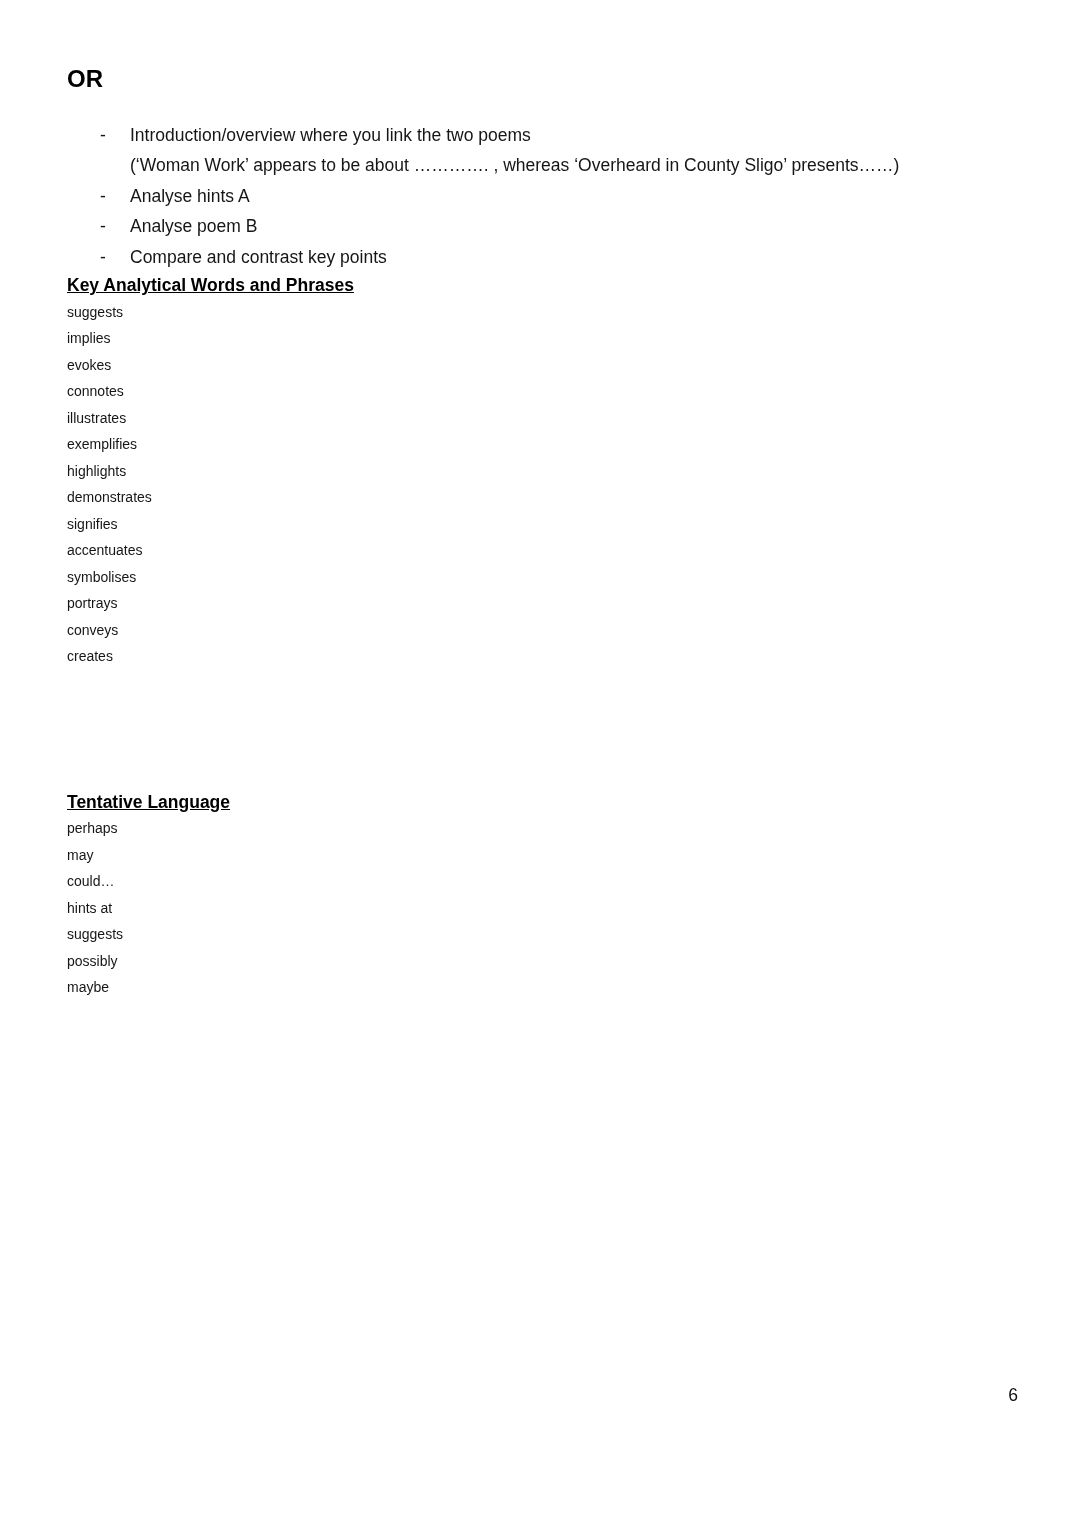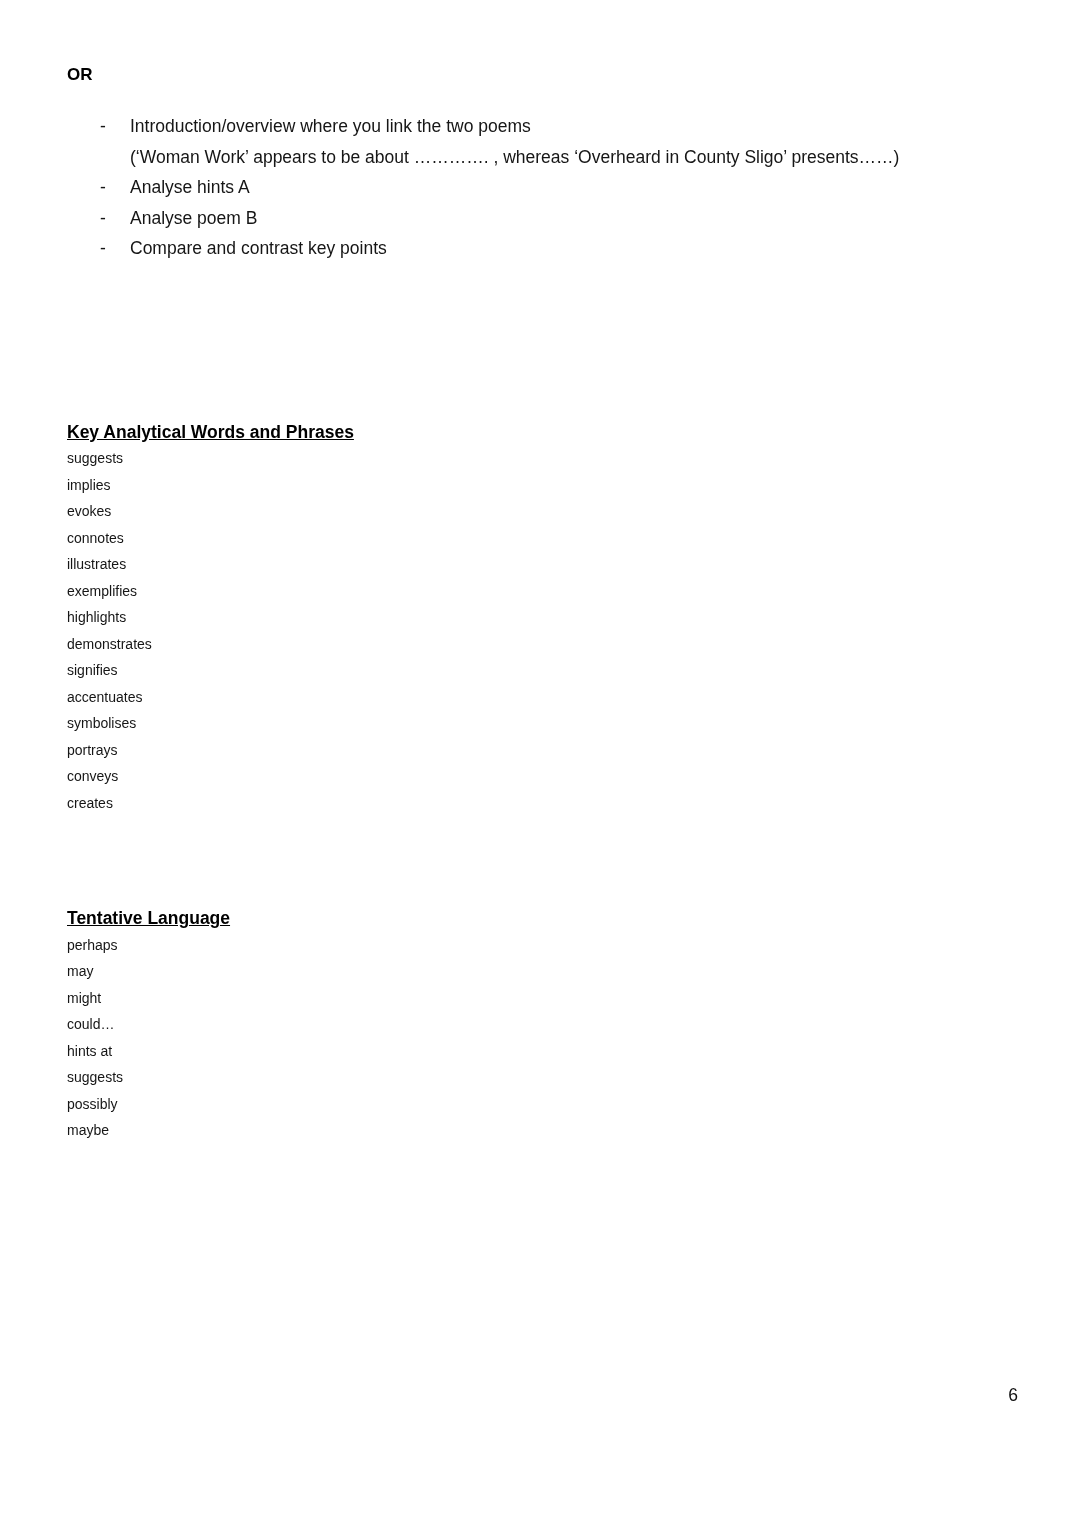--- a/index.html
+++ b/index.html
@@ -10,21 +10,21 @@
   }
   .page {
     position: relative;
     width: 1080px;
     height: 1528px;
     background: #ffffff;
     padding: 65px 60px 0 67px;
     overflow: hidden;
   }
   .or-heading {
-    font-size: 17px;
+    font-size: 24px;
     font-weight: bold;
     color: #000000;
     line-height: 1.2;
   }
   .bullets {
     margin-top: 26px;
     font-size: 17.5px;
     line-height: 30.5px;
   }
   .bullet-row {
@@ -43,22 +43,22 @@
     font-weight: bold;
     text-decoration: underline;
     line-height: 26.5px;
     color: #000000;
   }
   .word-list {
     font-size: 14px;
     line-height: 26.5px;
   }
   .word-list div { display: block; }
-  .analytical-section { margin-top: 155px; }
-  .tentative-section { margin-top: 89px; }
+  .analytical-section { }
+  .tentative-section { margin-top: 119px; }
   .page-number {
     position: absolute;
     top: 1385px;
     right: 62px;
     font-size: 17.5px;
     color: #111111;
   }
 </style>
 </head>
 <body>
@@ -105,21 +105,20 @@
       <div>conveys</div>
       <div>creates</div>
     </div>
   </div>
 
   <div class="tentative-section">
     <div class="word-section-heading">Tentative Language</div>
     <div class="word-list">
       <div>perhaps</div>
       <div>may</div>
-      <div>might</div>
       <div>could…</div>
       <div>hints at</div>
       <div>suggests</div>
       <div>possibly</div>
       <div>maybe</div>
     </div>
   </div>
 
   <div class="page-number">6</div>
 

